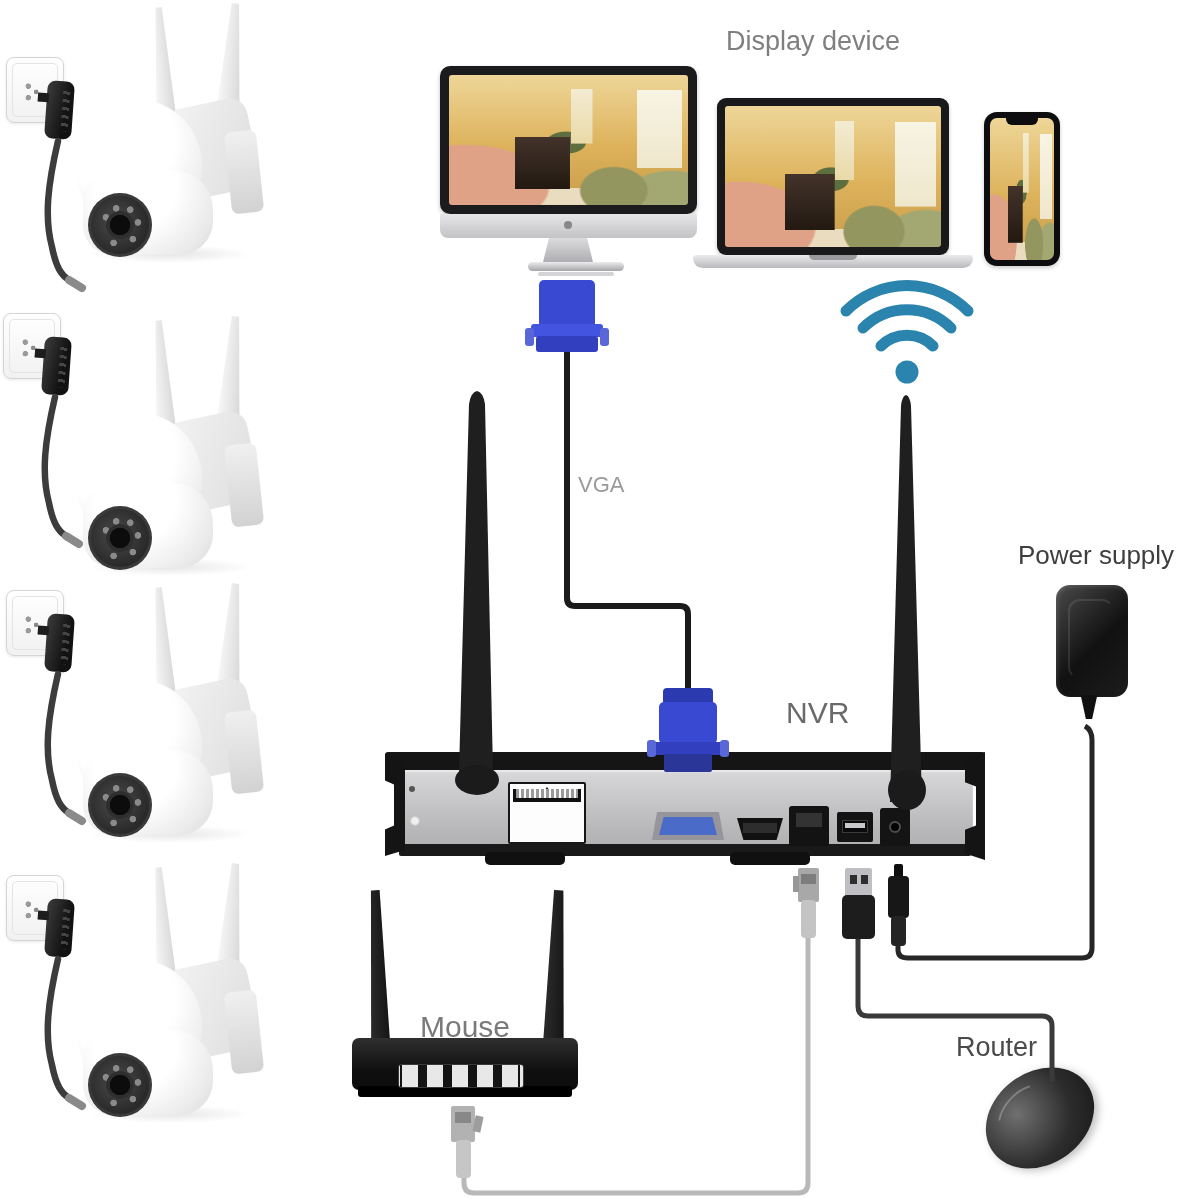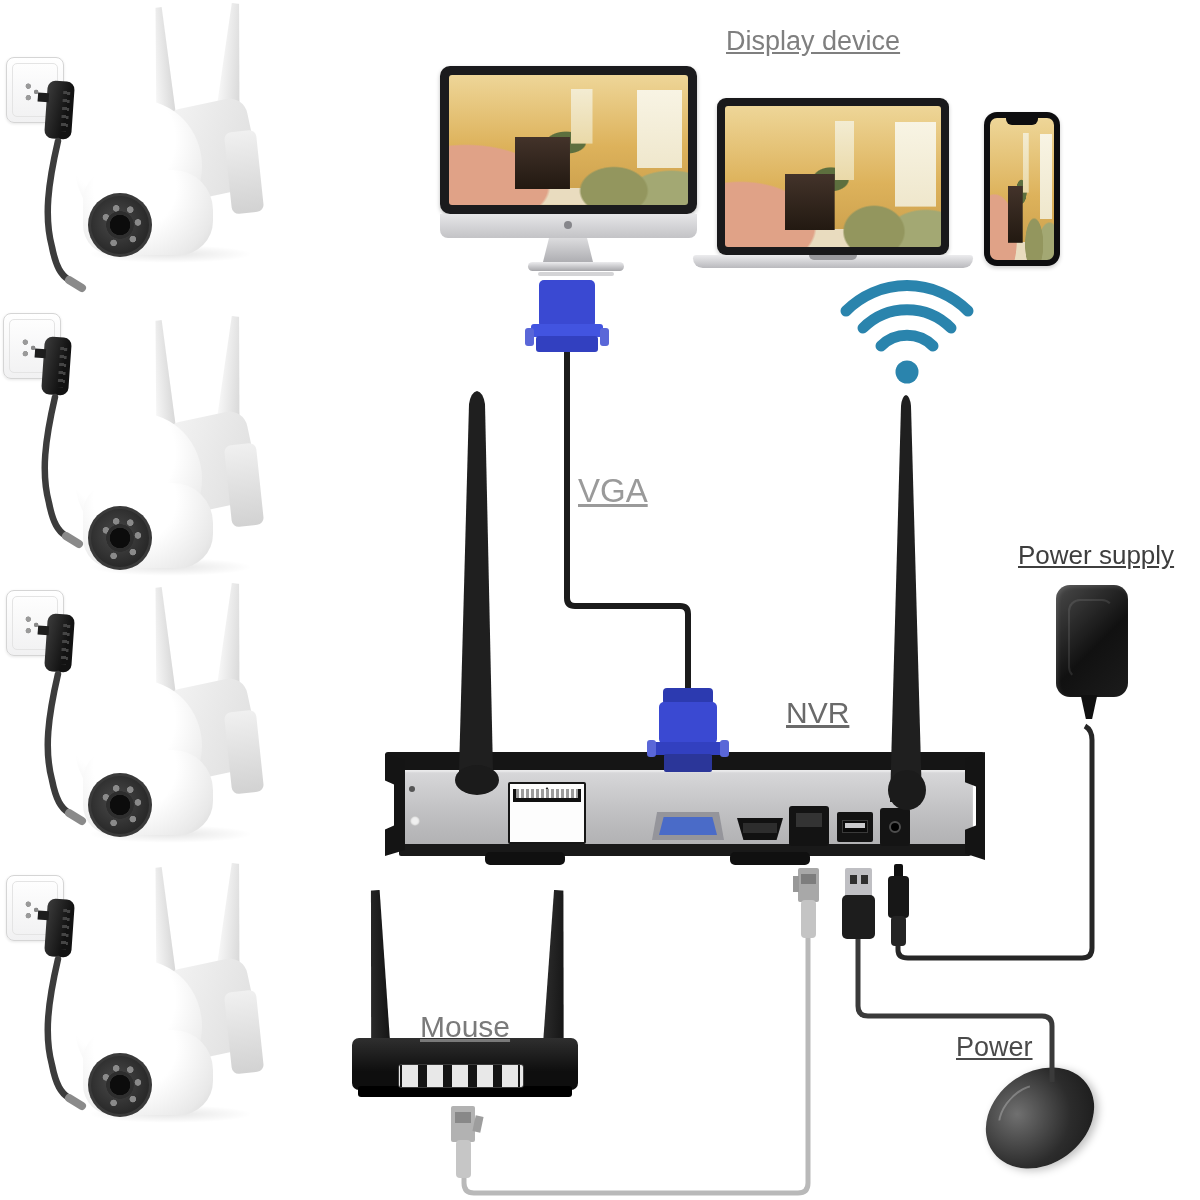--- a/index.html
+++ b/index.html
@@ -1,22 +1,22 @@
 <!DOCTYPE html>
 <html><head>
 <meta charset="utf-8">
 <style>
   html,body{margin:0;padding:0;background:#fff;font-family:"Liberation Sans",sans-serif;}
   #stage{position:relative;width:1200px;height:1200px;background:#fff;overflow:hidden;}
   #stage *{position:absolute;box-sizing:border-box;}
 
   
-  .lbl{font-family:"Liberation Sans",sans-serif;white-space:nowrap;z-index:40;text-decoration:underline;}
+  .lbl{font-family:"Liberation Sans",sans-serif;white-space:nowrap;z-index:40;}
   .lbl-display{left:726px;top:26px;font-size:27px;color:#7f7f7f;}
-  .lbl-vga{left:578px;top:472px;font-size:33px;color:#9a9a9a;text-align:right;}
+  .lbl-vga{left:578px;top:472px;font-size:22px;color:#9a9a9a;text-align:right;}
   .lbl-nvr{left:786px;top:696px;font-size:30px;color:#6a6a6a;}
   .lbl-power{left:1018px;top:540px;font-size:26px;color:#3e3e3e;}
   .lbl-router{left:420px;top:1010px;font-size:30px;color:#7a7a7a;}
   .lbl-mouse{left:956px;top:1032px;font-size:27px;color:#4a4a4a;}
 
   
   .scene{overflow:hidden;background:
     linear-gradient(#f8f4e4,#efe7cc) 97% 28%/19% 60% no-repeat,
     linear-gradient(#f3ecd2,#ead9a8) 56% 18%/9% 42% no-repeat,
     linear-gradient(#43332a,#221911) 36% 80%/23% 40% no-repeat,
@@ -354,15 +354,15 @@
       <rect x="888" y="876" width="21" height="42" rx="4" fill="#171717"></rect>
       <rect x="891" y="916" width="15" height="30" rx="4" fill="#242424"></rect>
     </g>
   </svg>
 
   <div class="lbl lbl-display">Display device</div>
   <div class="lbl lbl-vga">VGA</div>
   <div class="lbl lbl-nvr">NVR</div>
   <div class="lbl lbl-power">Power supply</div>
   <div class="lbl lbl-router">Mouse</div>
-  <div class="lbl lbl-mouse">Power</div>
+  <div class="lbl lbl-mouse">Router</div>
 
 </div>
 
 </body></html>

